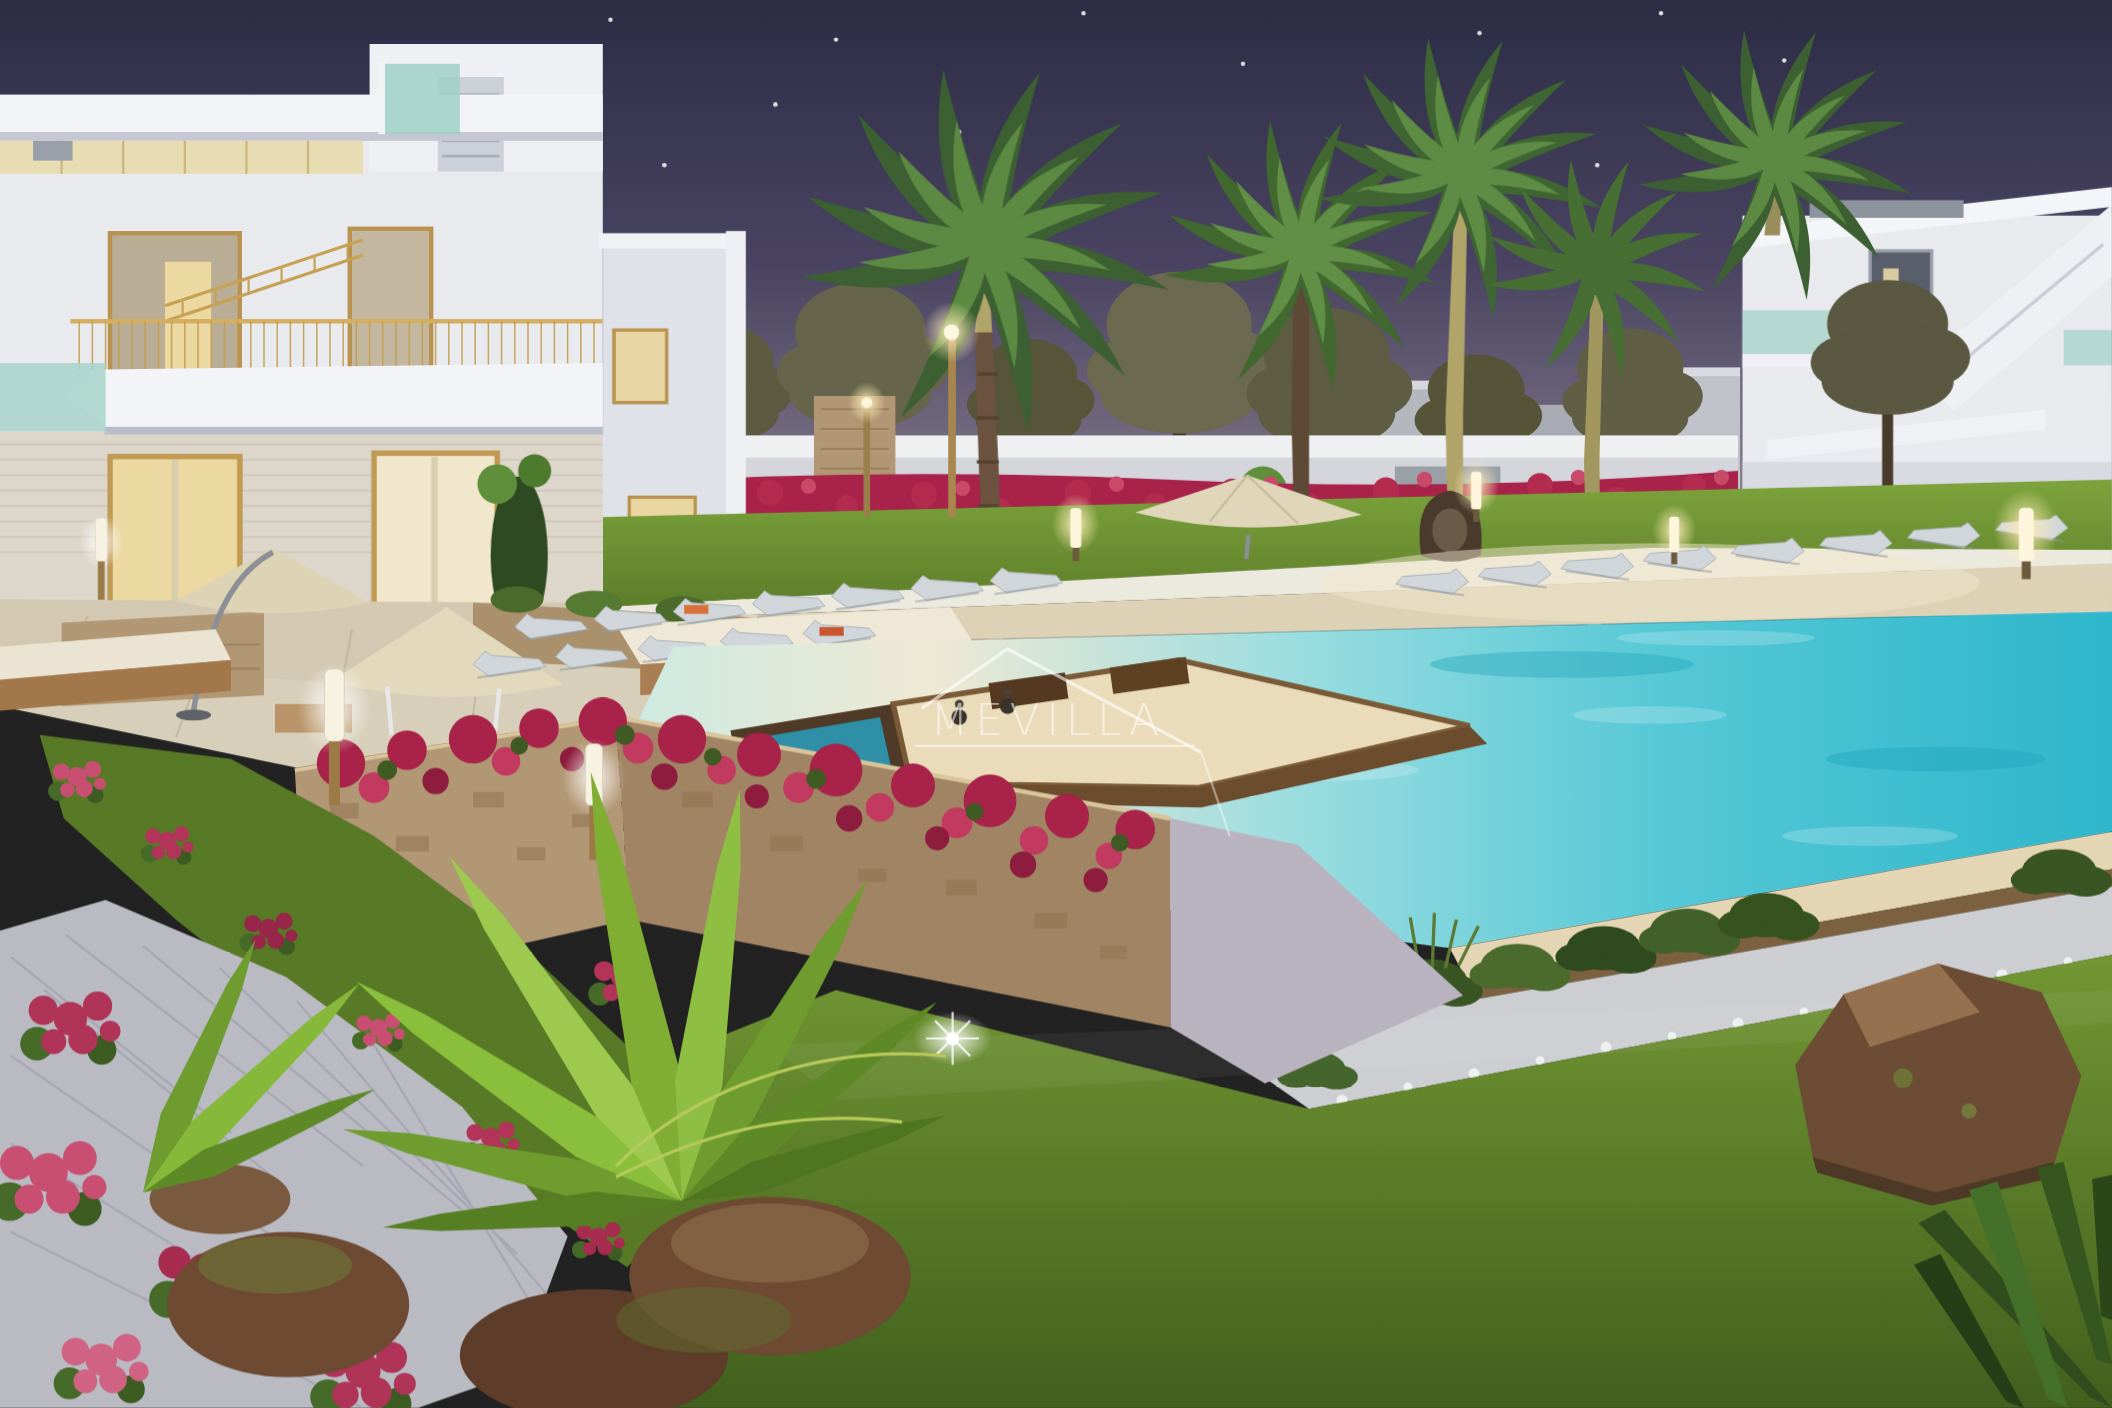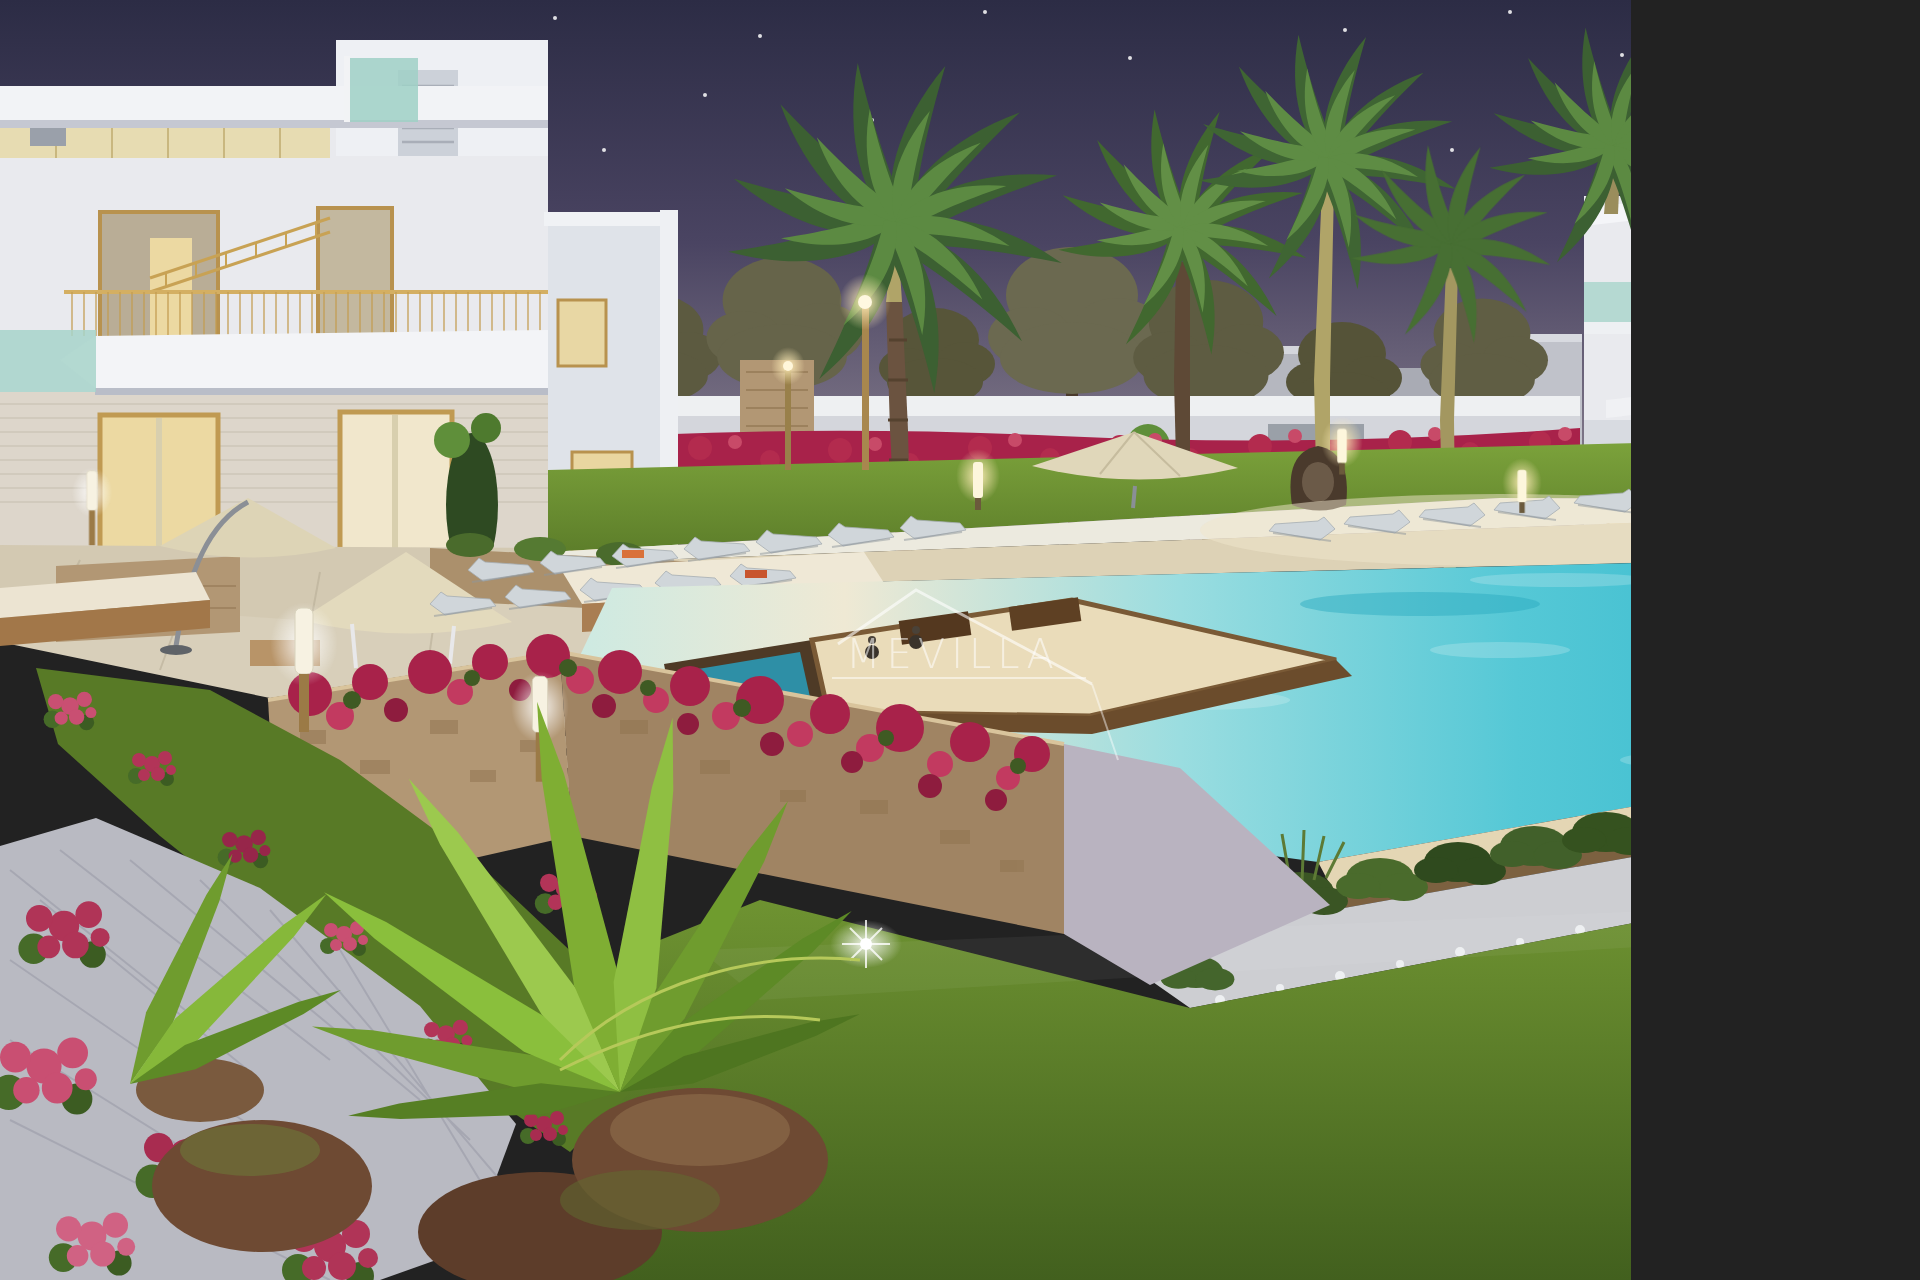--- a/index.html
+++ b/index.html
@@ -1,16 +1,16 @@
 <!DOCTYPE html>
 <html><head>
 <meta charset="utf-8">
 <style>
   html,body{margin:0;padding:0;background:#222;font-family:"DejaVu Sans",sans-serif;}
-  .stage{position:relative;width:1631px;height:1280px;overflow:hidden;}
+  .stage{position:relative;width:1920px;height:1280px;overflow:hidden;}
   svg{display:block;width:1920px;height:1280px;}
   .wm-text{font-family:"DejaVu Sans",sans-serif;font-weight:200;}
 </style>
 </head>
 <body>
 
 <div class="stage">
 <svg viewBox="0 0 1920 1280" xmlns="http://www.w3.org/2000/svg">
 <defs>
   <linearGradient id="skyG" x1="0" y1="0" x2="0" y2="1">

